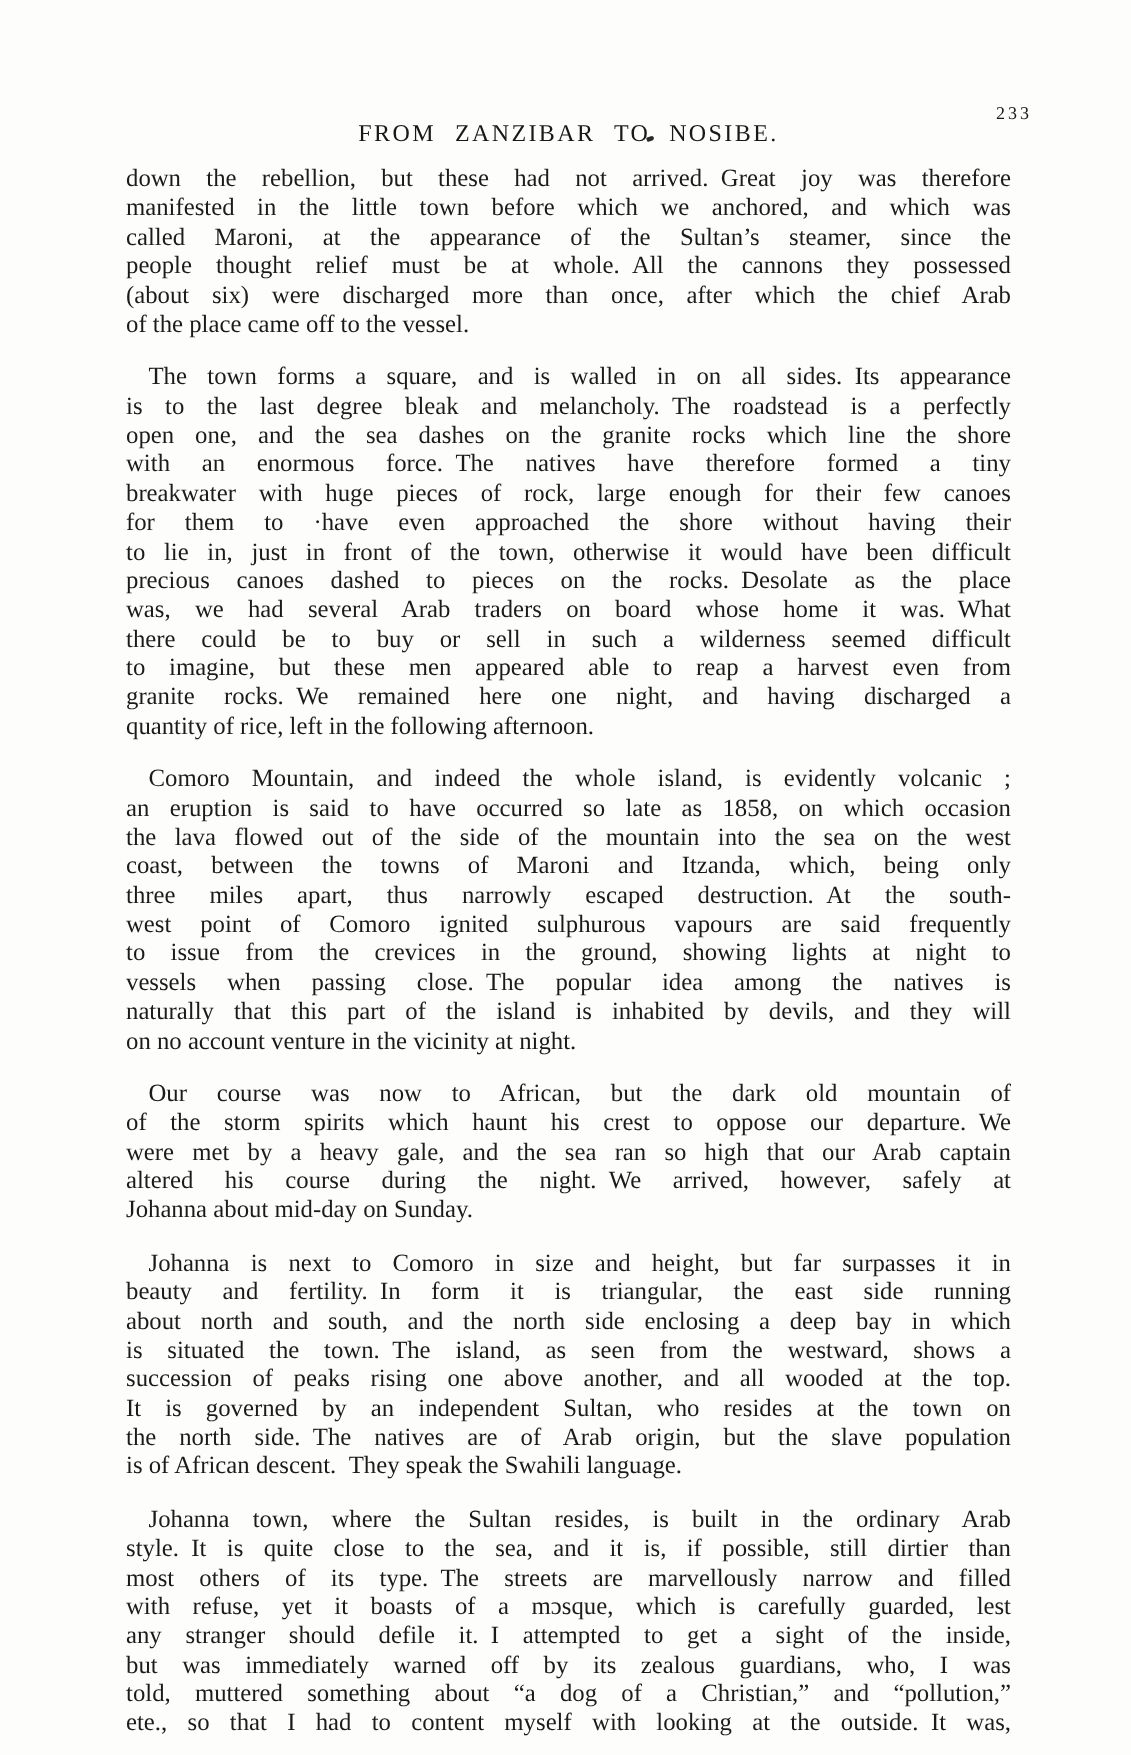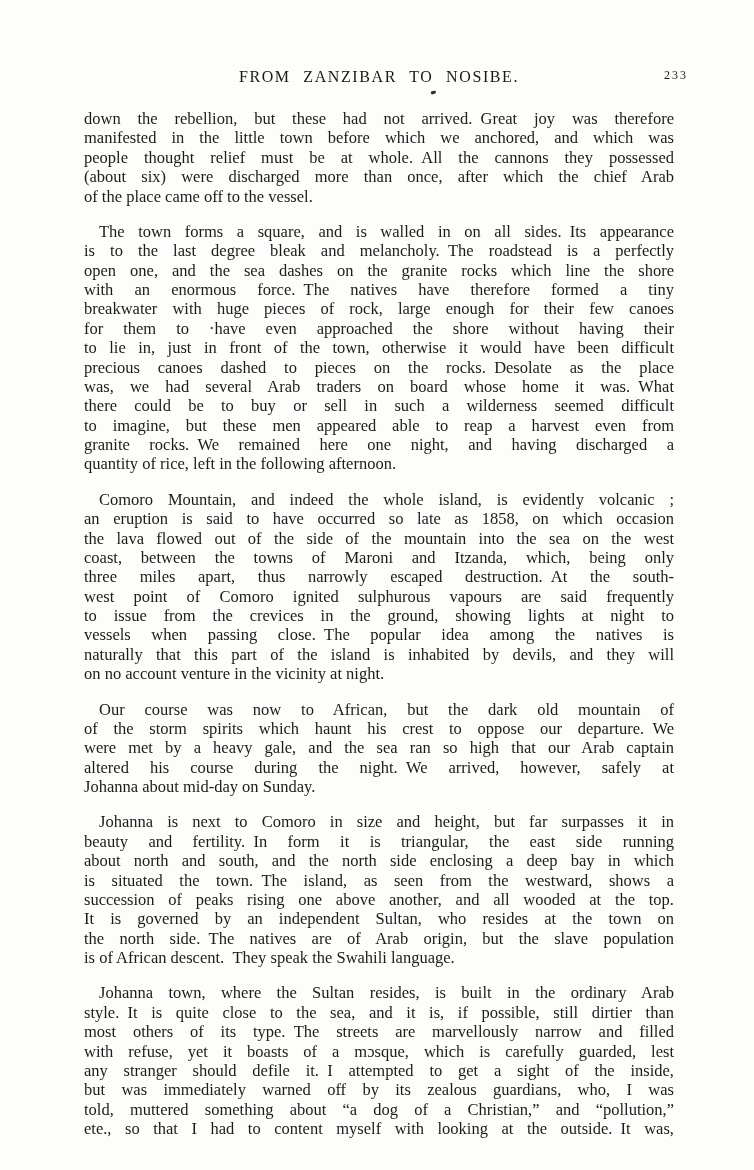--- a/index.html
+++ b/index.html
@@ -27,20 +27,21 @@
   }
   .header-title {
     position: absolute;
     left: 0;
     right: 0;
     text-align: center;
     font-size: 16px;
     letter-spacing: 1.6px;
     word-spacing: 7px;
     color: #181818;
+    margin-top: 13px;
   }
   .page-number {
     position: absolute;
     right: 2px;
     top: 0;
     font-size: 12px;
     letter-spacing: 2px;
     font-feature-settings: "onum";
     color: #181818;
   }
@@ -78,20 +79,21 @@
 <div class="page">
   <div class="header">
     <div class="header-title">FROM ZANZIBAR TO NOSIBE.</div>
     <div class="page-number">233</div>
     <div class="artifact"></div>
   </div>
   <div class="text-block">
       <div class="para">
         <div class="line">down the rebellion, but these had not arrived. Great joy was therefore</div>
         <div class="line">manifested in the little town before which we anchored, and which was</div>
+        <div class="line">called Maroni, at the appearance of the Sultan’s steamer, since the</div>
         <div class="line">people thought relief must be at whole. All the cannons they possessed</div>
         <div class="line">(about six) were discharged more than once, after which the chief Arab</div>
         <div class="line no-justify">of the place came off to the vessel.</div>
       </div>
       <div class="para">
         <div class="line indent">The town forms a square, and is walled in on all sides. Its appearance</div>
         <div class="line">is to the last degree bleak and melancholy. The roadstead is a perfectly</div>
         <div class="line">open one, and the sea dashes on the granite rocks which line the shore</div>
         <div class="line">with an enormous force. The natives have therefore formed a tiny</div>
         <div class="line">breakwater with huge pieces of rock, large enough for their few canoes</div>

